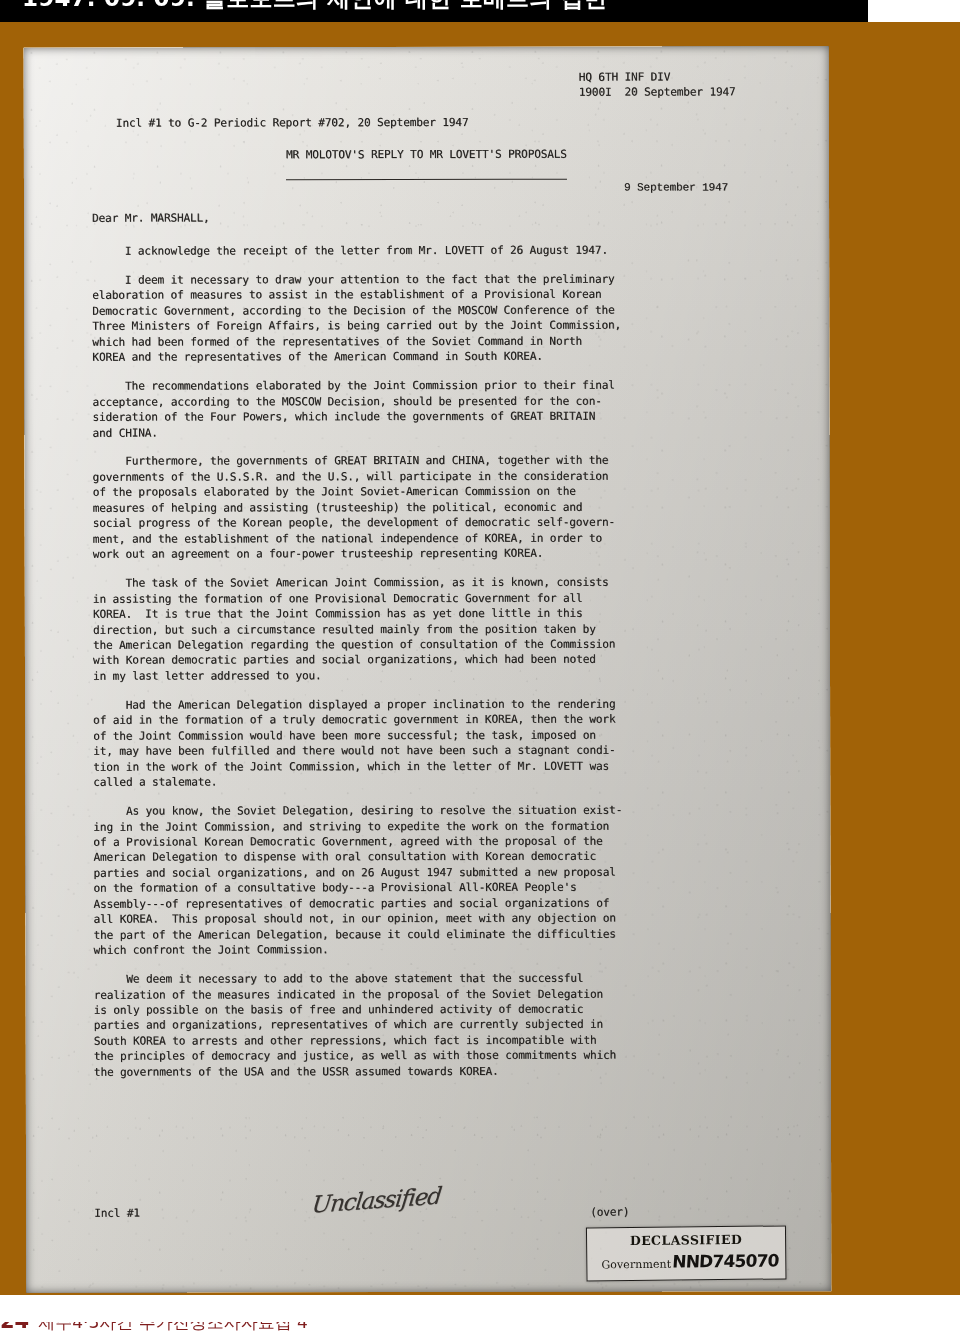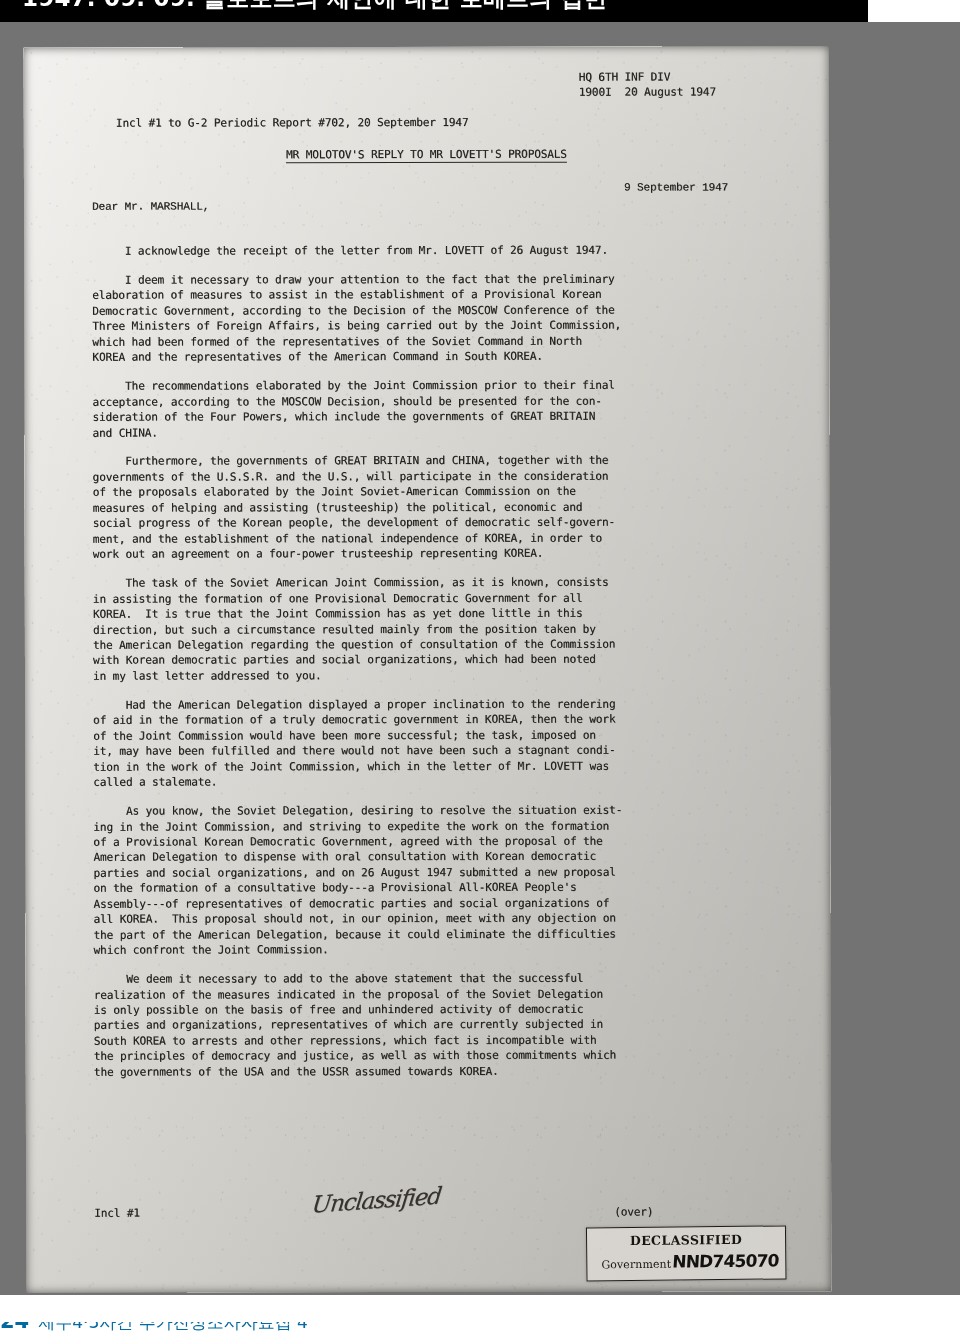--- a/index.html
+++ b/index.html
@@ -36,21 +36,21 @@
     white-space: nowrap;
   }
 
   
   .scan-surround {
     position: absolute;
     left: 0;
     top: 22px;
     width: 960px;
     height: 1273px;
-    background: #737373;
+    background: #a16207;
   }
 
   
   .page {
     position: absolute;
     left: 25px;
     top: 25px;
     width: 805px;
     height: 1245px;
     background: #d9d7d2;
@@ -111,36 +111,35 @@
   .doc-title {
     position: absolute;
     left: 0;
     top: 100px;
     width: 805px;
     text-align: center;
     z-index: 2;
   }
   .doc-title span {
     border-bottom: 1.1px solid #2a2724;
-    padding-bottom: 1px;
+    padding-bottom: 18px;
     margin-top: 24px;
   }
   .letter-date {
     position: absolute;
     left: 600px;
     top: 134px;
     z-index: 2;
     font-family: Liberation Mono, monospace;
   }
   .salutation {
     position: absolute;
     left: 68px;
-    top: 152px;
-    z-index: 2;
-    font-family: Liberation Mono, monospace;
+    top: 163px;
+    z-index: 2;
   }
 
   .body-block {
     position: absolute;
     left: 68px;
     top: 196px;
     width: 690px;
     z-index: 2;
   }
   .para {
@@ -155,21 +154,21 @@
     width: 700px;
     z-index: 2;
   }
   .incl-foot {
     position: absolute;
     left: 0;
     top: 0;
   }
   .over-note {
     position: absolute;
-    left: 520px;
+    left: 496px;
     top: 0;
   }
   .signature {
     position: absolute;
     left: 218px;
     top: -18px;
     font-family: "DejaVu Serif", serif;
     font-style: italic;
     font-size: 23px;
     color: #2b2724;
@@ -235,21 +234,21 @@
     height: 14px;
     overflow: hidden;
   }
   .book-footer-inner {
     position: absolute;
     left: 0;
     top: -13px;
     display: flex;
     align-items: baseline;
     font-family: "DejaVu Sans", sans-serif;
-    color: #0369a1;
+    color: #7f1d1d;
     white-space: nowrap;
   }
   .folio {
     font-size: 21px;
     font-weight: bold;
     margin-right: 9px;
   }
   .book-title {
     font-size: 17px;
   }
@@ -260,21 +259,21 @@
 <div class="top-band">
   <div class="top-heading">1947. 09. 09. 몰로토프의 제안에 대한 로베트의 답변</div>
 </div>
 
 <div class="scan-surround">
 
   <div class="page">
 
     <div class="hdr-block">
       <div class="typed">HQ 6TH INF DIV</div>
-      <div class="typed">1900I  20 August 1947</div>
+      <div class="typed">1900I  20 September 1947</div>
     </div>
 
     <div class="typed incl-line">Incl #1 to G-2 Periodic Report #702, 20 September 1947</div>
 
     <div class="typed doc-title"><span>MR MOLOTOV'S REPLY TO MR LOVETT'S PROPOSALS</span></div>
 
     <div class="typed letter-date">9 September 1947</div>
 
     <div class="typed salutation">Dear Mr. MARSHALL,</div>
 

